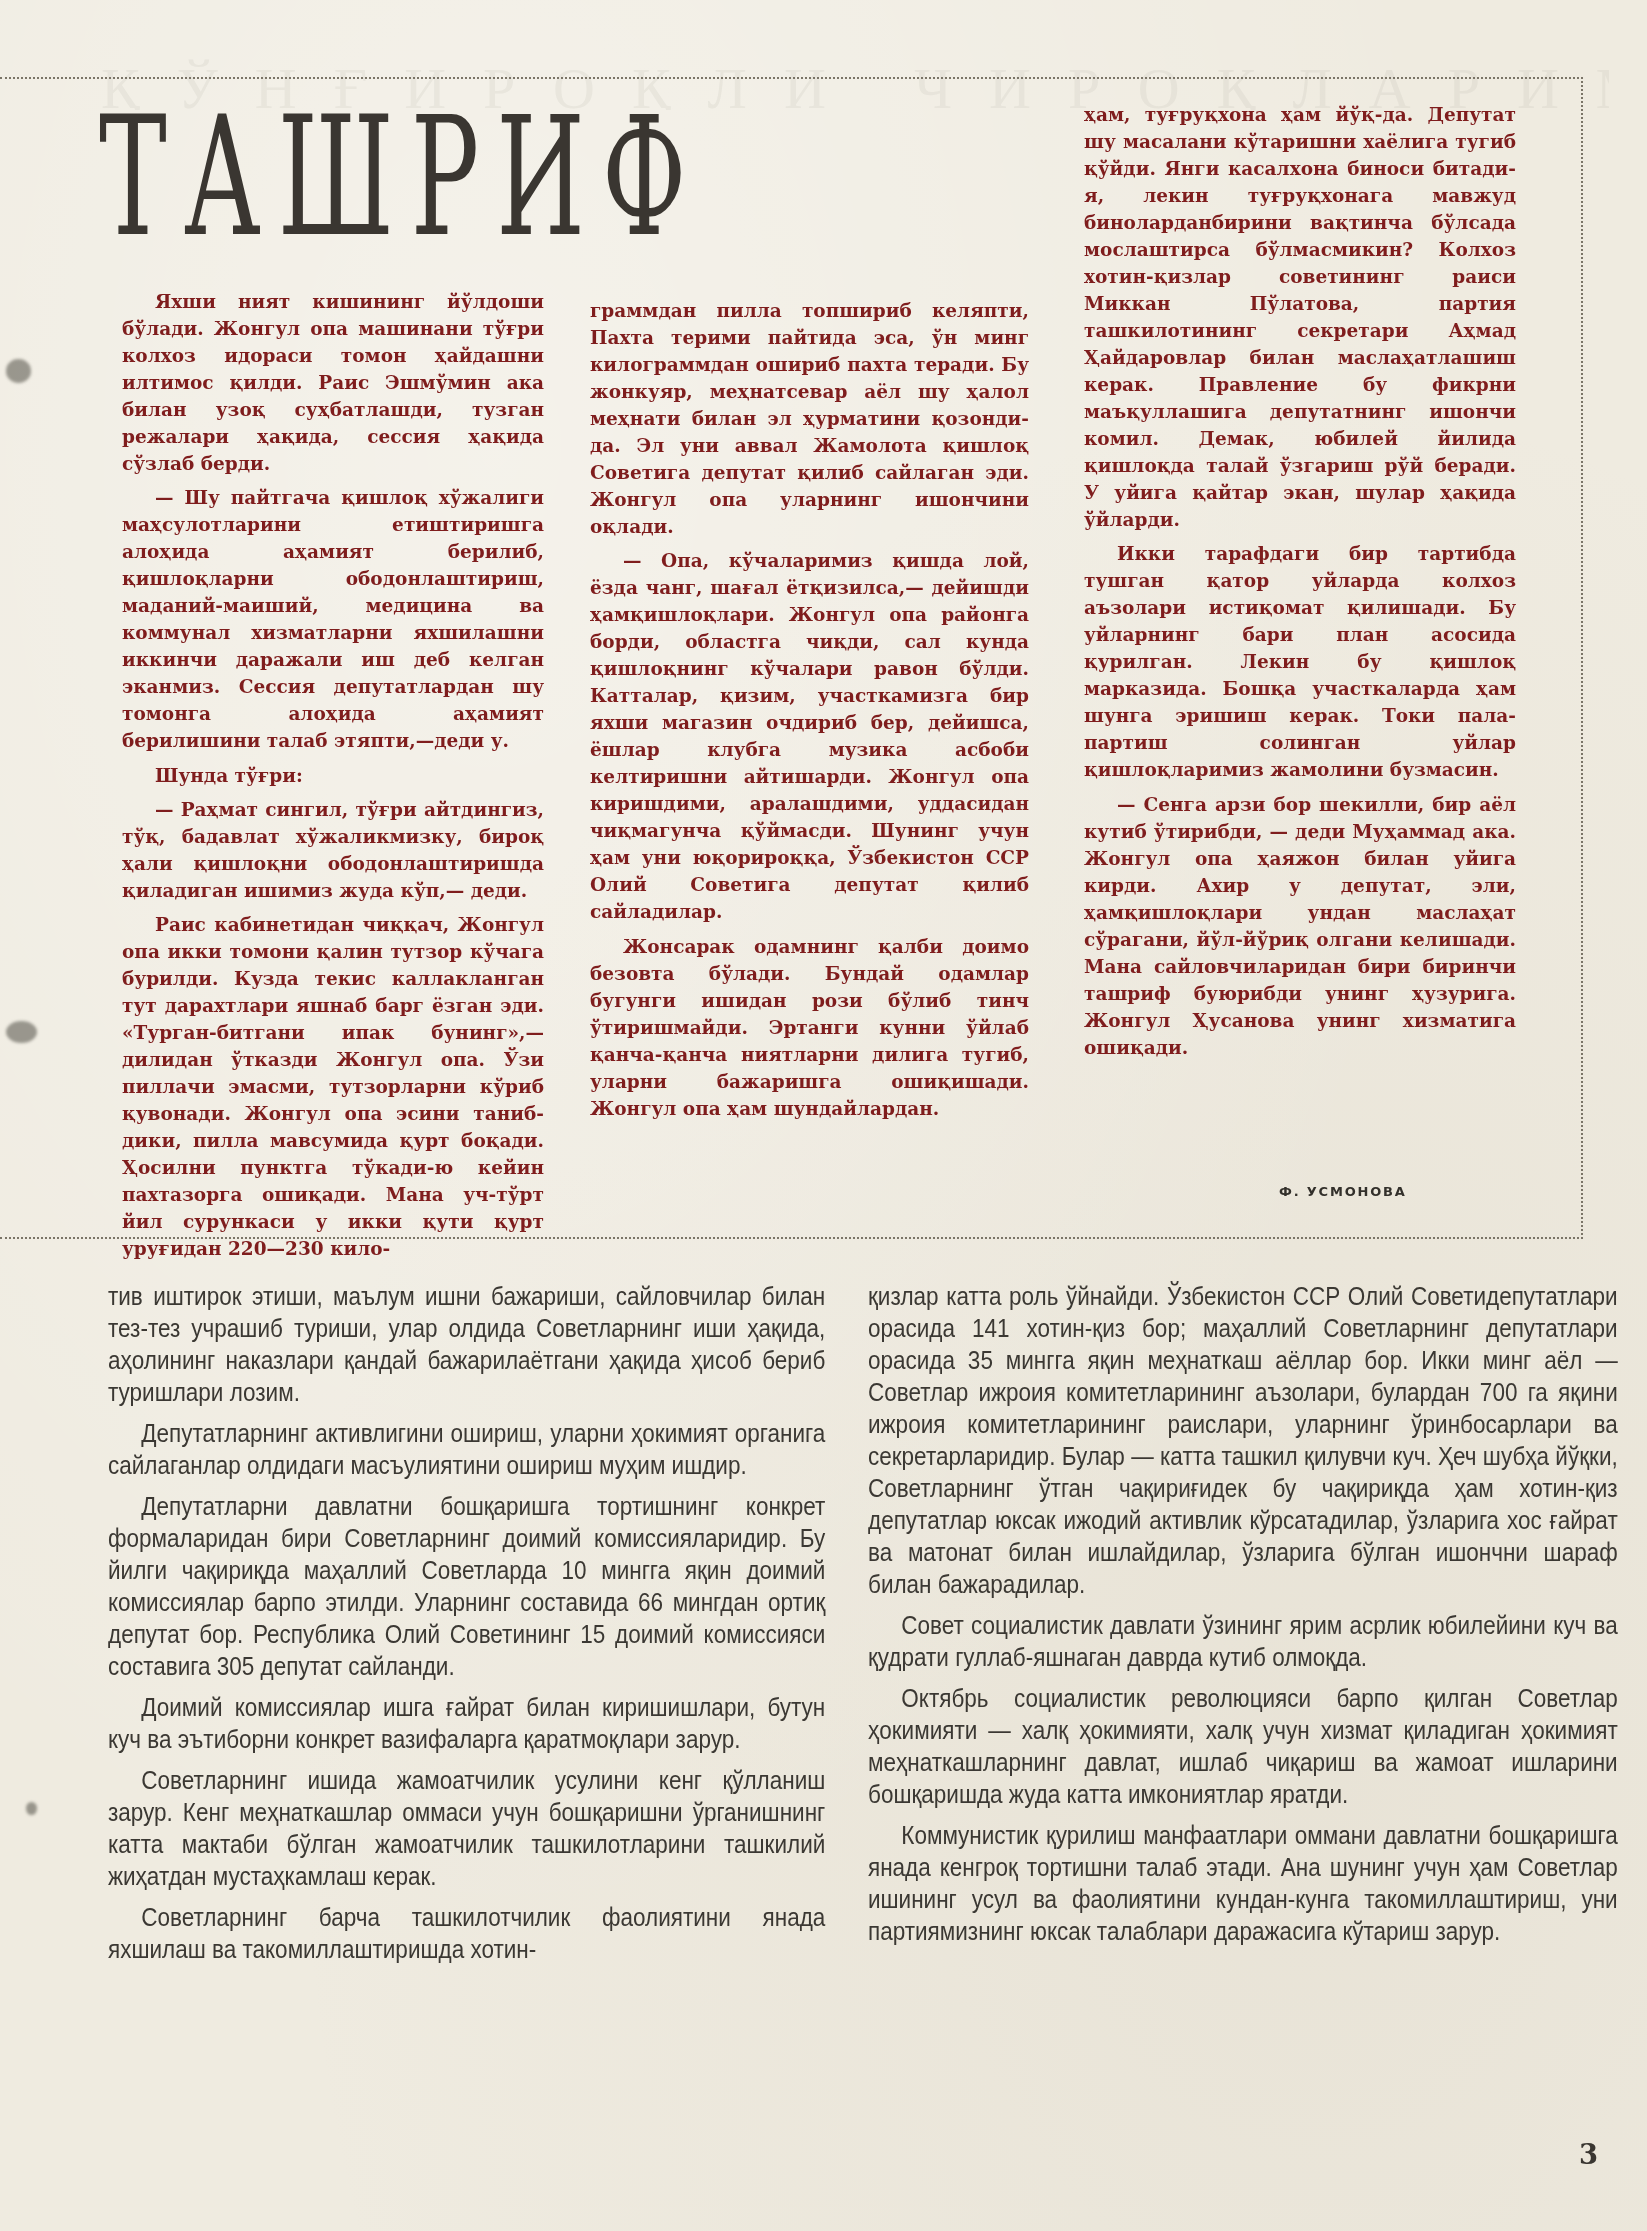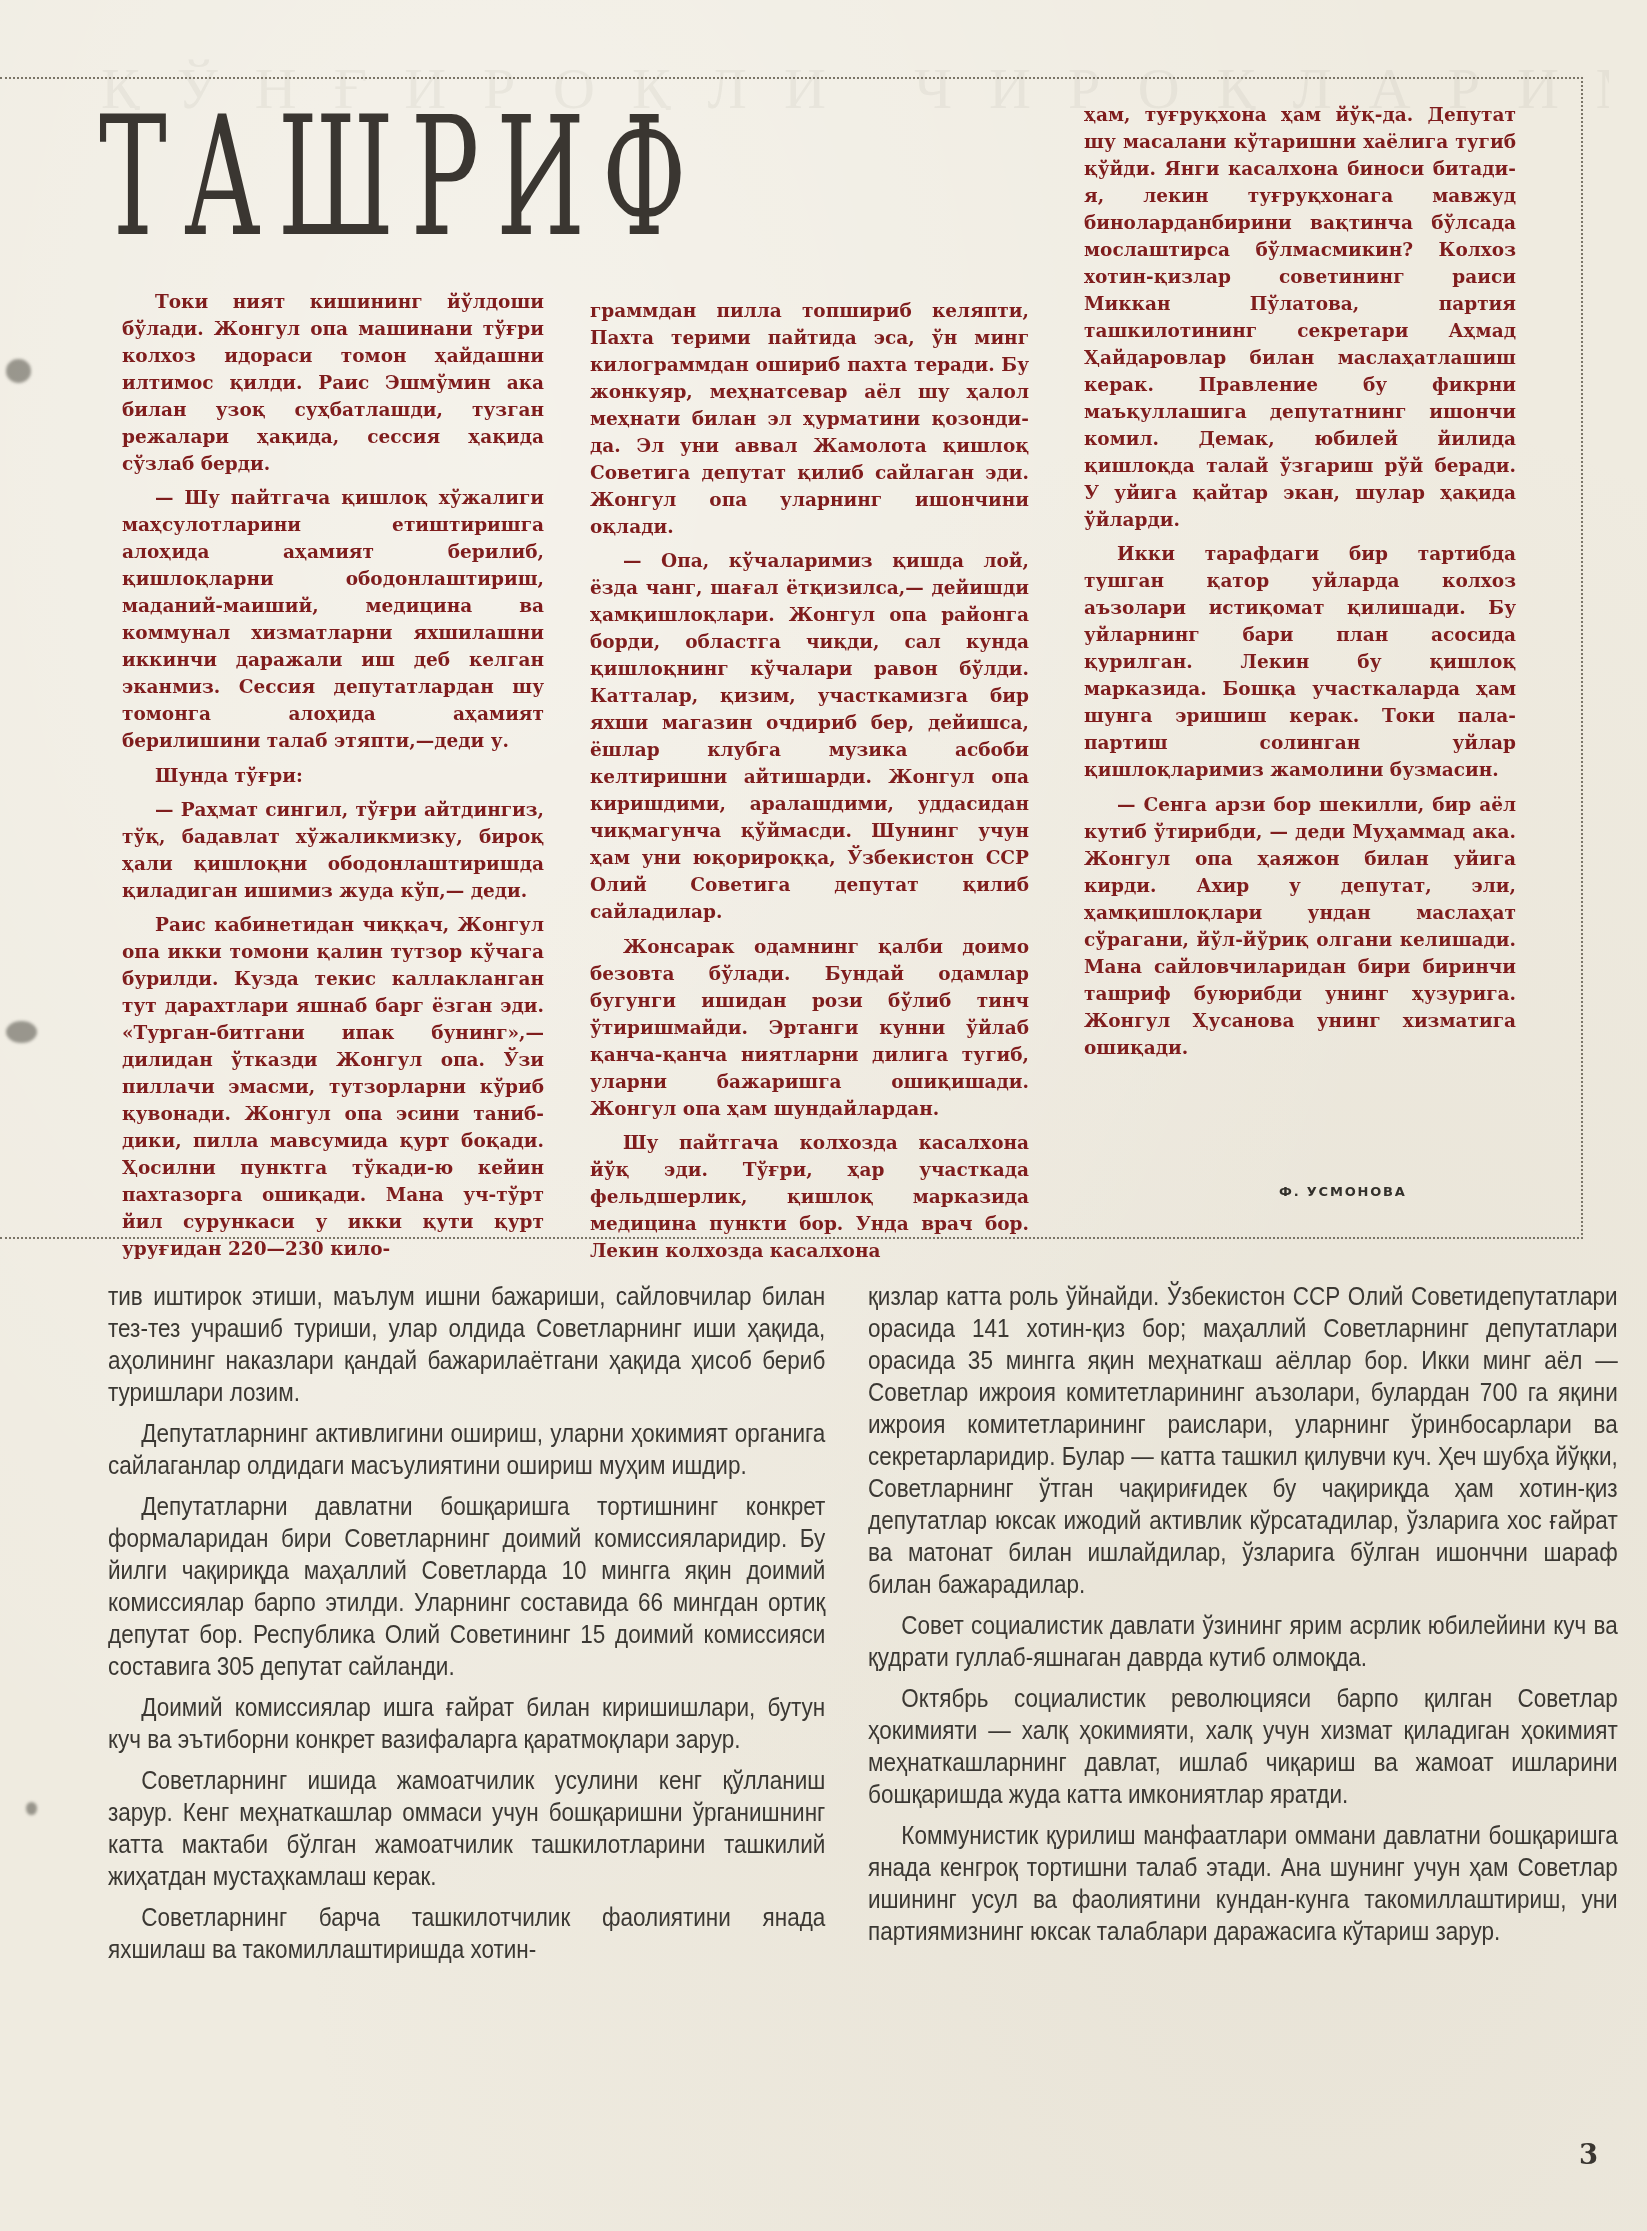--- a/index.html
+++ b/index.html
@@ -60,32 +60,31 @@
 </style>
 </head>
 <body>
 
 <div class="box"></div>
 <div class="ghost">ҚЎНҒИРОҚЛИ ЧИРОҚЛАРИМ</div>
 
 <h1 class="title">ТАШРИФ</h1>
 
 <div class="col col1">
-  <p>Токи ният кишининг йўлдоши бўлади. Жонгул опа машинани тўғри колхоз идораси томон ҳайдашни илтимос қилди. Раис Эшмўмин ака билан узоқ суҳбатлашди, тузган режалари ҳақида, сессия ҳақида сўзлаб берди.</p>
+  <p>Яхши ният кишининг йўлдоши бўлади. Жонгул опа машинани тўғри колхоз идораси томон ҳайдашни илтимос қилди. Раис Эшмўмин ака билан узоқ суҳбатлашди, тузган режалари ҳақида, сессия ҳақида сўзлаб берди.</p>
   <p>— Шу пайтгача қишлоқ хўжалиги маҳсулотларини етиштиришга алоҳида аҳамият берилиб, қишлоқларни ободонлаштириш, маданий-маиший, медицина ва коммунал хизматларни яхшилашни иккинчи даражали иш деб келган эканмиз. Сессия депутатлардан шу томонга алоҳида аҳамият берилишини талаб этяпти,—деди у.</p>
   <p>Шунда тўғри:</p>
   <p>— Раҳмат сингил, тўғри айтдингиз, тўқ, бадавлат хўжаликмизку, бироқ ҳали қишлоқни ободонлаштиришда қиладиган ишимиз жуда кўп,— деди.</p>
   <p>Раис кабинетидан чиққач, Жонгул опа икки томони қалин тутзор кўчага бурилди. Кузда текис каллакланган тут дарахтлари яшнаб барг ёзган эди. «Турган-битгани ипак бунинг»,—дилидан ўтказди Жонгул опа. Ўзи пиллачи эмасми, тутзорларни кўриб қувонади. Жонгул опа эсини таниб-дики, пилла мавсумида қурт боқади. Ҳосилни пунктга тўкади-ю кейин пахтазорга ошиқади. Мана уч-тўрт йил сурункаси у икки қути қурт уруғидан 220—230 кило-</p>
 </div>
 
 <div class="col col2" style="top:288px;">
   <p style="text-indent:0;">граммдан пилла топшириб келяпти, Пахта терими пайтида эса, ўн минг килограммдан ошириб пахта теради. Бу жонкуяр, меҳнатсевар аёл шу ҳалол меҳнати билан эл ҳурматини қозонди-да. Эл уни аввал Жамолота қишлоқ Советига депутат қилиб сайлаган эди. Жонгул опа уларнинг ишончини оқлади.</p>
   <p>— Опа, кўчаларимиз қишда лой, ёзда чанг, шағал ётқизилса,— дейишди ҳамқишлоқлари. Жонгул опа районга борди, областга чиқди, сал кунда қишлоқнинг кўчалари равон бўлди. Катталар, қизим, участкамизга бир яхши магазин очдириб бер, дейишса, ёшлар клубга музика асбоби келтиришни айтишарди. Жонгул опа киришдими, аралашдими, уддасидан чиқмагунча қўймасди. Шунинг учун ҳам уни юқорироққа, Ўзбекистон ССР Олий Советига депутат қилиб сайладилар.</p>
   <p>Жонсарак одамнинг қалби доимо безовта бўлади. Бундай одамлар бугунги ишидан рози бўлиб тинч ўтиришмайди. Эртанги кунни ўйлаб қанча-қанча ниятларни дилига тугиб, уларни бажаришга ошиқишади. Жонгул опа ҳам шундайлардан.</p>
-  <p>Шу пайтгача колхозда касалхона йўқ эди. Тўғри, ҳар участкада фельдшерлик, қишлоқ марказида медицина пункти бор. Унда врач бор. Лекин колхозда касалхона</p>
 </div>
 
 <div class="col col3">
   <p style="text-indent:0;">ҳам, туғруқхона ҳам йўқ-да. Депутат шу масалани кўтаришни хаёлига тугиб қўйди. Янги касалхона биноси битади-я, лекин туғруқхонага мавжуд биноларданбирини вақтинча бўлсада мослаштирса бўлмасмикин? Колхоз хотин-қизлар советининг раиси Миккан Пўлатова, партия ташкилотининг секретари Аҳмад Ҳайдаровлар билан маслаҳатлашиш керак. Правление бу фикрни маъқуллашига депутатнинг ишончи комил. Демак, юбилей йилида қишлоқда талай ўзгариш рўй беради. У уйига қайтар экан, шулар ҳақида ўйларди.</p>
   <p>Икки тарафдаги бир тартибда тушган қатор уйларда колхоз аъзолари истиқомат қилишади. Бу уйларнинг бари план асосида қурилган. Лекин бу қишлоқ марказида. Бошқа участкаларда ҳам шунга эришиш керак. Токи пала-партиш солинган уйлар қишлоқларимиз жамолини бузмасин.</p>
   <p>— Сенга арзи бор шекилли, бир аёл кутиб ўтирибди, — деди Муҳаммад ака. Жонгул опа ҳаяжон билан уйига кирди. Ахир у депутат, эли, ҳамқишлоқлари ундан маслаҳат сўрагани, йўл-йўриқ олгани келишади. Мана сайловчиларидан бири биринчи ташриф буюрибди унинг ҳузурига. Жонгул Ҳусанова унинг хизматига ошиқади.</p>
 </div>
 
 <div class="signature">Ф. УСМОНОВА</div>
 

